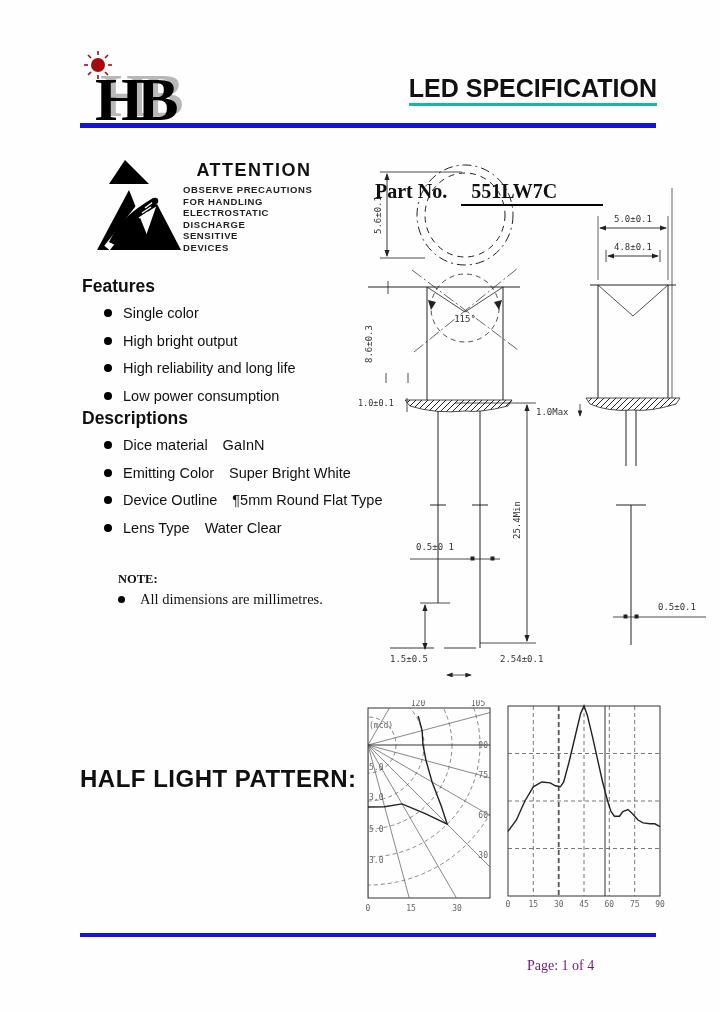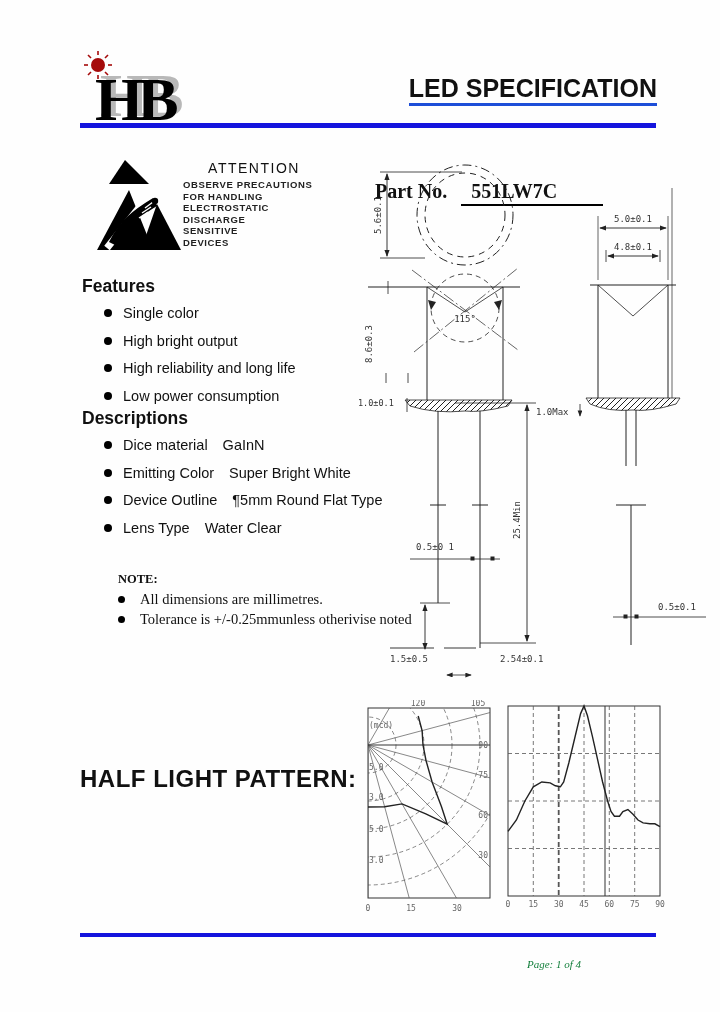--- a/index.html
+++ b/index.html
@@ -3,46 +3,46 @@
 <meta charset="utf-8">
 <style>
   html,body{margin:0;padding:0;background:#e8e8e8;}
   .page{position:relative;width:720px;height:1012px;background:#fefefe;overflow:hidden;
         font-family:"Liberation Sans",sans-serif;color:#111;}
   .abs{position:absolute;}
 
   
   .logo-letters{font-family:"Liberation Serif",serif;font-weight:bold;font-size:62px;
         letter-spacing:-6px;color:#000;text-shadow:5px -4px 0 #b8b8b8;line-height:1;}
-  .doc-title{font-weight:bold;font-size:25px;letter-spacing:0px;border-bottom:3px solid #1d4ed8;
+  .doc-title{font-weight:bold;font-size:25px;letter-spacing:0px;border-bottom:3px solid #14b8a6;
         padding-bottom:1px;font-family:"Liberation Sans",sans-serif;}
   .rule-blue{background:#1414dd;height:5px;}
 
   .part-row{font-family:"Liberation Serif",serif;font-weight:bold;font-size:20px;margin-top:46px;}
   .part-value{display:inline-block;border-bottom:2px solid #000;padding:0 46px 1px 10px;margin-left:14px;}
 
   
-  .att-title{font-weight:normal;font-size:14px;letter-spacing:1.5px;text-align:center;}
+  .att-title{font-weight:bold;font-size:18px;letter-spacing:1.5px;text-align:center;}
   .att-lines{font-weight:bold;font-size:9.5px;line-height:11.5px;text-align:left;color:#222;
         letter-spacing:0.6px;margin-top:3px;}
 
   
   .sec-head{font-weight:bold;font-size:17.5px;}
   .blist{list-style:none;margin:0;padding:0;}
   .blist li{position:relative;padding-left:19px;margin-bottom:11.5px;font-size:14.5px;}
   .blist li .dot{position:absolute;left:0;top:4px;width:8px;height:8px;border-radius:50%;background:#000;}
   .desc-val{margin-left:15px;}
 
   .note{font-family:"Liberation Serif",serif;font-size:13px;}
   .note .nh{font-weight:bold;font-size:12.5px;margin-bottom:4px;}
   .note li{padding-left:22px;margin-bottom:3px;}
   .note li .dot{top:5px;width:7px;height:7px;}
 
   .hlp-head{font-weight:bold;font-size:24px;letter-spacing:0.5px;}
-  .footer-page{font-family:"Liberation Serif",serif;font-size:11px;color:#15803d;font-style:italic;}
+  .footer-page{font-family:"Liberation Serif",serif;font-size:14px;color:#701a75;}
 
   svg text{font-family:"DejaVu Sans Mono",monospace;fill:#333;}
   .dimtxt{font-size:9px;}
   .dimtxt-s{font-size:8.5px;}
   .ticktxt{font-size:8px;fill:#666;}
 </style>
 </head>
 <body>
 
 <div class="page">
@@ -114,21 +114,20 @@
     <li><span class="dot"></span><span>Dice material</span><span class="desc-val">GaInN</span></li>
     <li><span class="dot"></span><span>Emitting Color</span><span class="desc-val">Super Bright White</span></li>
     <li><span class="dot"></span><span>Device Outline</span><span class="desc-val">¶5mm Round Flat Type</span></li>
     <li><span class="dot"></span><span>Lens Type</span><span class="desc-val">Water Clear</span></li>
   </ul>
 
   <div class="abs note" style="left:118px;top:572px;width:320px;">
     <div class="nh">NOTE:</div>
     <ul class="blist">
       <li><span class="dot"></span><span>All dimensions are millimetres.</span></li>
-      <li><span class="dot"></span><span>Tolerance is +/-0.25mmunless otherivise noted</span></li>
     </ul>
   </div>
 
   <svg class="abs" style="left:350px;top:148px;" width="368" height="548" viewBox="0 0 368 548">
     <defs>
       <pattern id="hatch" width="6" height="6" patternUnits="userSpaceOnUse">
         <path d="M0,6 L6,0" stroke="#222" stroke-width="1"></path>
       </pattern>
       <marker id="ar" orient="auto-start-reverse" markerWidth="9" markerHeight="8" refX="7" refY="3">
         <path d="M0,0 L8,3 L0,6 z" fill="#222"></path>

